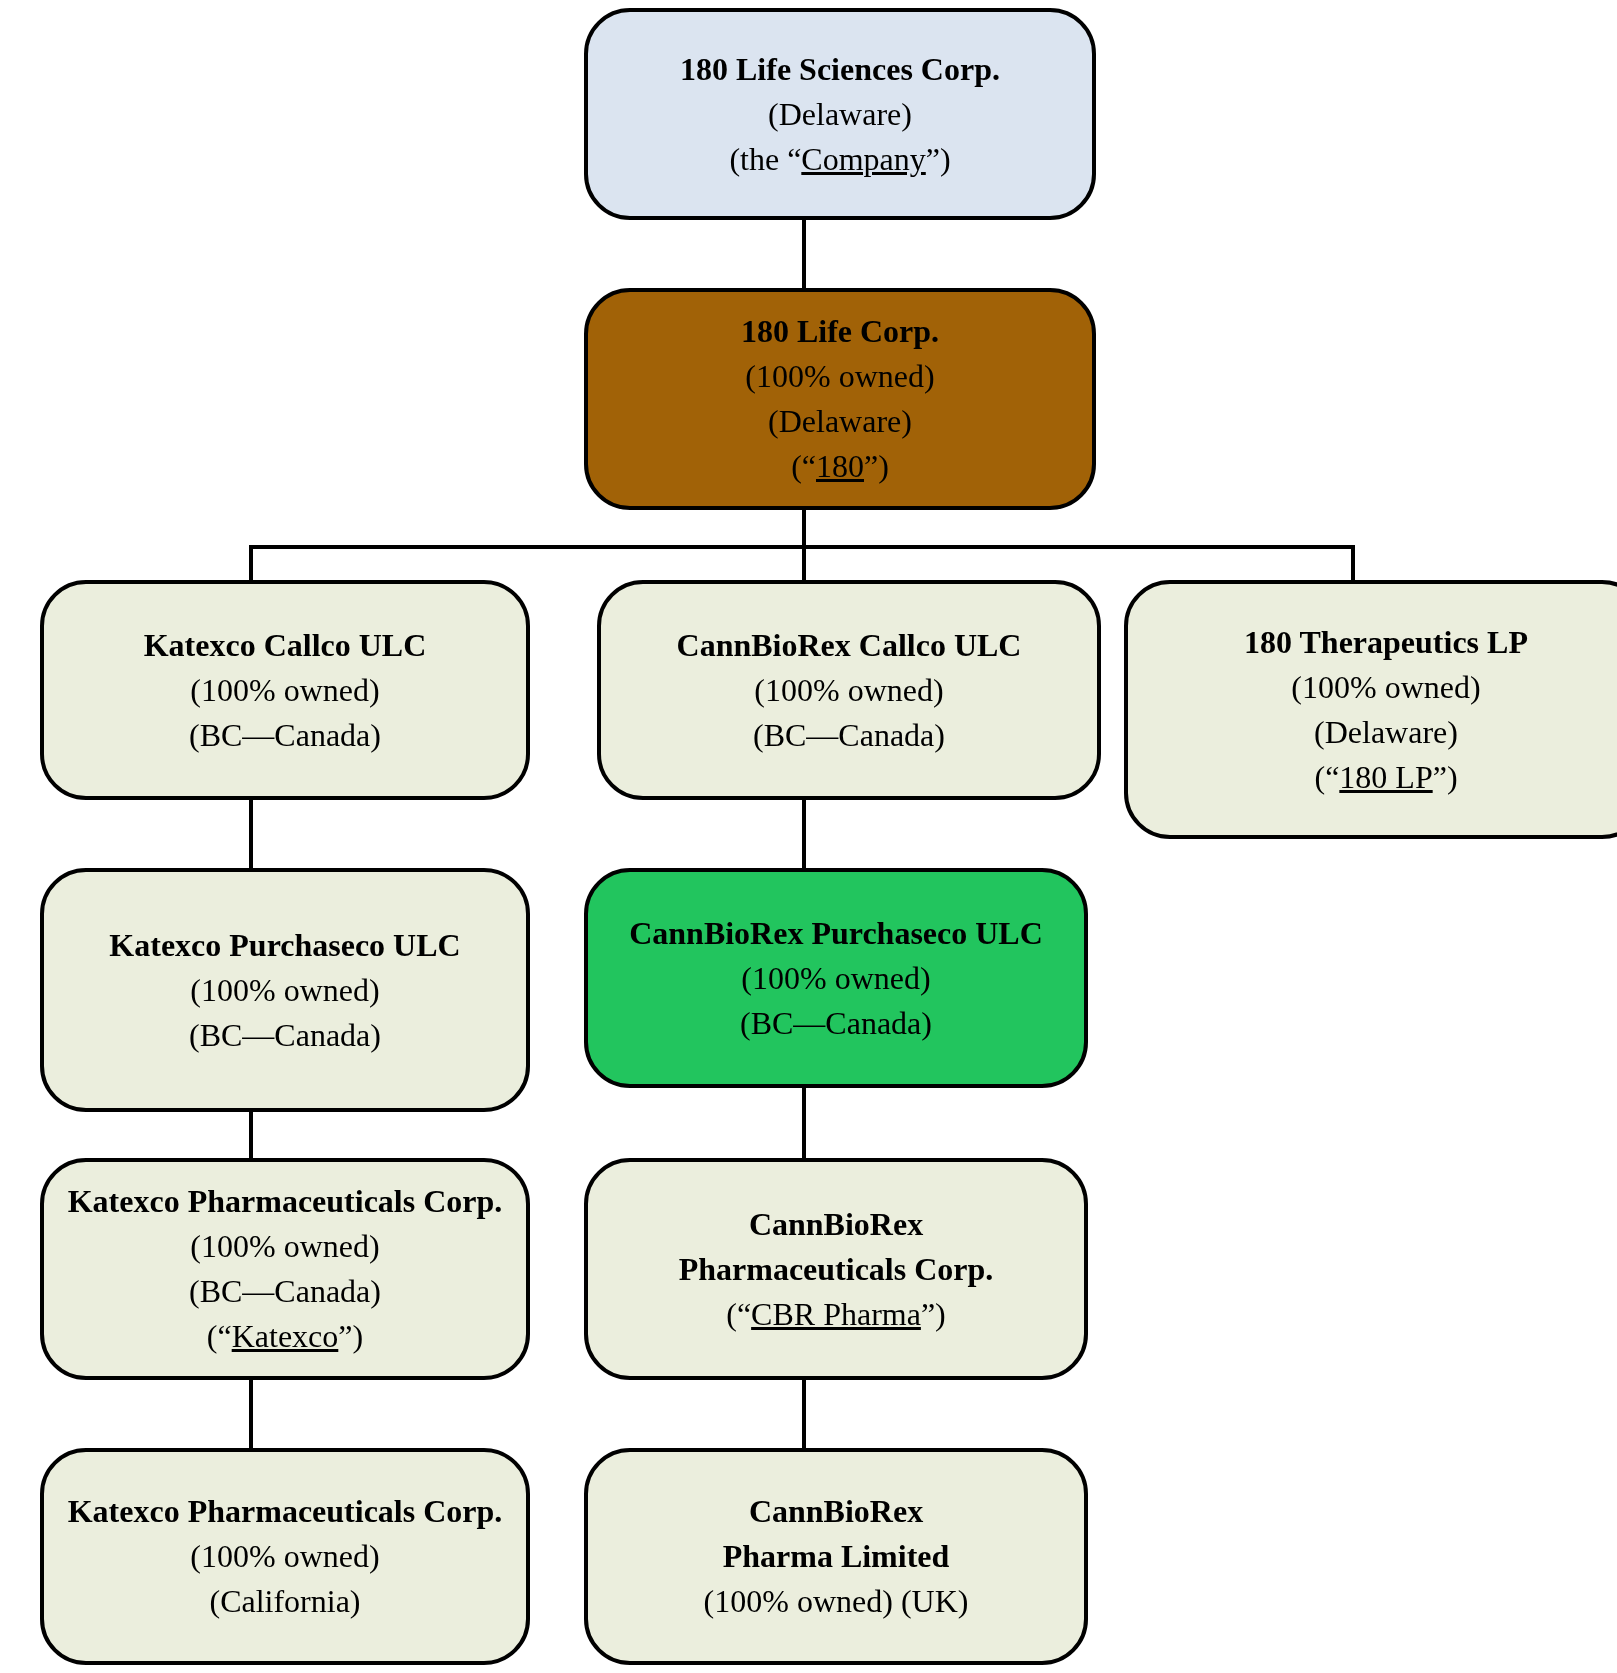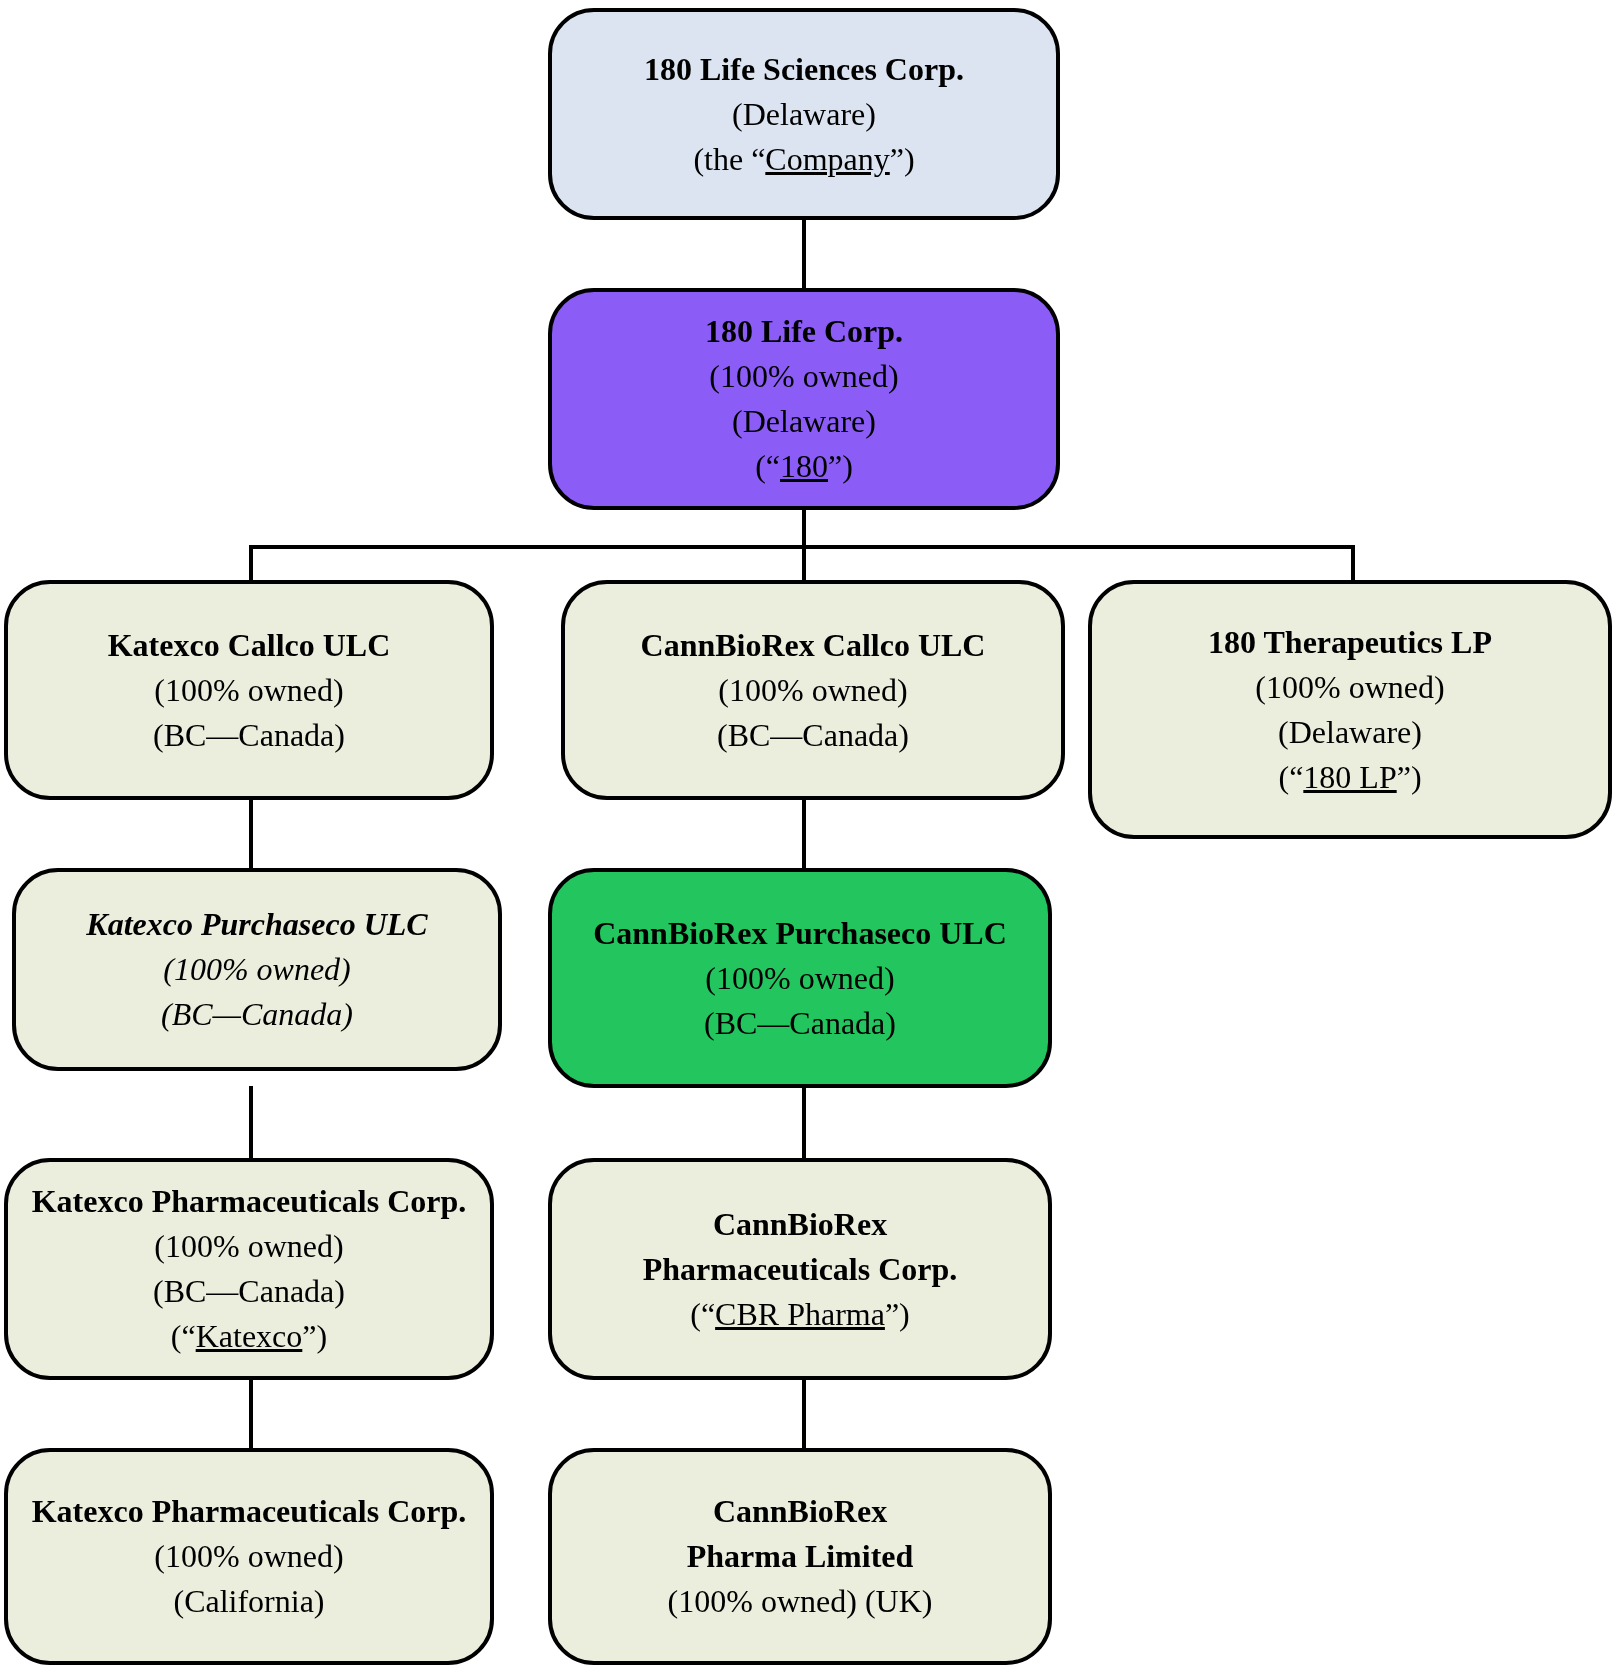--- a/index.html
+++ b/index.html
@@ -19,20 +19,21 @@
     position: absolute;
     box-sizing: border-box;
     border: 4px solid #000000;
     border-radius: 46px;
     display: flex;
     flex-direction: column;
     justify-content: center;
     align-items: center;
     text-align: center;
     padding: 4px 6px;
+    margin-left: 36px;
   }
   .node .line {
     font-size: 32px;
     line-height: 45px;
     white-space: nowrap;
   }
   .node .line .b { font-weight: bold; }
   .node .line .u { text-decoration: underline; }
   .connector {
     position: absolute;
@@ -58,21 +59,21 @@
 
   <div class="connector" style="left:249px; top:1378px; width:4px; height:74px;"></div>
   <div class="connector" style="left:802px; top:1378px; width:4px; height:74px;"></div>
 
   <div class="node" style="left: 548px; top: 8px; width: 512px; height: 212px; background: rgb(219, 228, 240);">
       <div class="line"><span class="b">180 Life Sciences Corp.</span></div>
       <div class="line"><span>(Delaware)</span></div>
       <div class="line"><span>(the “</span><span class="u">Company</span><span>”)</span></div>
     </div>
 
-  <div class="node" style="left: 548px; top: 288px; width: 512px; height: 222px; background: #8b5cf6; justify-content: center;">
+  <div class="node" style="left: 548px; top: 288px; width: 512px; height: 222px; background: #a16207; justify-content: center;">
       <div class="line"><span class="b">180 Life Corp.</span></div>
       <div class="line"><span>(100% owned)</span></div>
       <div class="line"><span>(Delaware)</span></div>
       <div class="line"><span>(“</span><span class="u">180</span><span>”)</span></div>
     </div>
 
   <div class="node" style="left: 4px; top: 580px; width: 490px; height: 220px; background: rgb(235, 238, 221);">
       <div class="line"><span class="b">Katexco Callco ULC</span></div>
       <div class="line"><span>(100% owned)</span></div>
       <div class="line"><span>(BC—Canada)</span></div>
@@ -84,21 +85,21 @@
       <div class="line"><span>(BC—Canada)</span></div>
     </div>
 
   <div class="node" style="left: 1088px; top: 580px; width: 524px; height: 259px; background: rgb(235, 238, 221); text-align: right;">
       <div class="line"><span class="b">180 Therapeutics LP</span></div>
       <div class="line"><span>(100% owned)</span></div>
       <div class="line"><span>(Delaware)</span></div>
       <div class="line"><span>(“</span><span class="u">180 LP</span><span>”)</span></div>
     </div>
 
-  <div class="node" style="left: 12px; top: 868px; width: 490px; height: 203px; background: rgb(235, 238, 221); font-style: italic;">
+  <div class="node" style="left: 4px; top: 868px; width: 490px; height: 244px; background: rgb(235, 238, 221);">
       <div class="line"><span class="b">Katexco Purchaseco ULC</span></div>
       <div class="line"><span>(100% owned)</span></div>
       <div class="line"><span>(BC—Canada)</span></div>
     </div>
 
   <div class="node" style="left: 548px; top: 868px; width: 504px; height: 220px; background: #22c55e;">
       <div class="line"><span class="b">CannBioRex Purchaseco ULC</span></div>
       <div class="line"><span>(100% owned)</span></div>
       <div class="line"><span>(BC—Canada)</span></div>
     </div>

